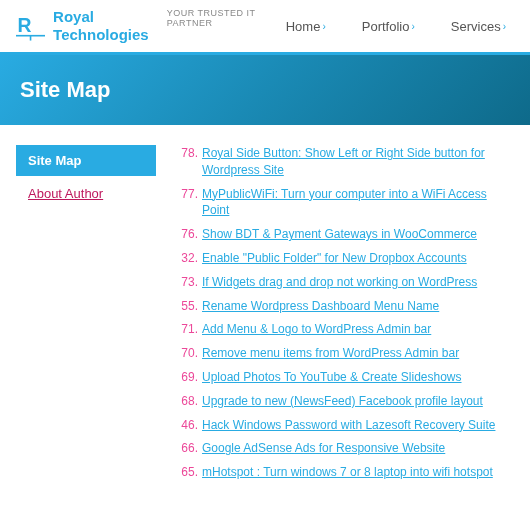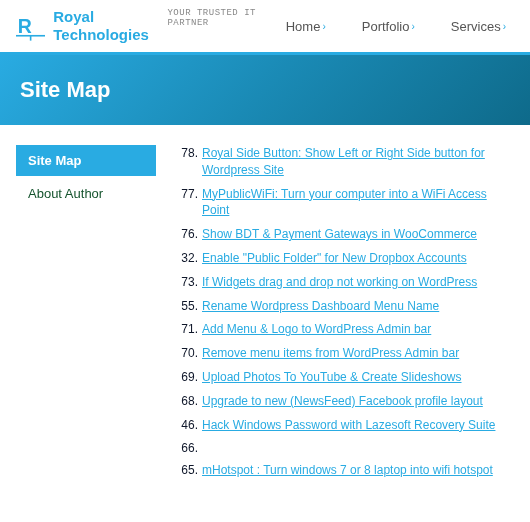--- a/index.html
+++ b/index.html
@@ -31,21 +31,20 @@
       color: #29abe2;
       font-size: 15px;
       font-weight: bold;
       line-height: 1.2;
     }
     .logo-subtitle {
       color: #888;
       font-size: 9px;
       text-transform: uppercase;
       letter-spacing: 0.5px;
-      font-family: Liberation Mono, monospace;
     }
     .nav {
       display: flex;
       gap: 20px;
       align-items: center;
     }
     .nav-item {
       color: #555;
       font-size: 13px;
       padding: 4px 8px;
@@ -88,35 +87,36 @@
       font-size: 13px;
       cursor: pointer;
       margin-bottom: 2px;
     }
     .sidebar-item.active {
       background: #29abe2;
       color: #fff;
       font-weight: bold;
     }
     .sidebar-item.inactive {
-      color: #14532d;
+      color: #be185d;
+      text-decoration: underline;
     }
 
     
     .main-list {
       flex: 1;
     }
     .list-item {
       display: flex;
       align-items: flex-start;
       margin-bottom: 7px;
       gap: 4px;
     }
     .item-number {
-      color: #0f172a;
+      color: #ec4899;
       font-size: 12px;
       min-width: 26px;
       text-align: right;
       flex-shrink: 0;
       padding-top: 1px;
     }
     .item-link {
       color: #29abe2;
       font-size: 12px;
       cursor: pointer;
@@ -207,19 +207,20 @@
       <div class="list-item">
         <span class="item-number">68.</span>
         <span class="item-link">Upgrade to new (NewsFeed) Facebook profile layout</span>
       </div>
       <div class="list-item">
         <span class="item-number">46.</span>
         <span class="item-link">Hack Windows Password with Lazesoft Recovery Suite</span>
       </div>
       <div class="list-item">
         <span class="item-number">66.</span>
+        <span class="item-link">Google AdSense Ads for Responsive Website</span>
       </div>
       <div class="list-item">
         <span class="item-number">65.</span>
         <span class="item-link">mHotspot : Turn windows 7 or 8 laptop into wifi hotspot</span>
       </div>
     </main>
 </div>
 
 </body></html>

